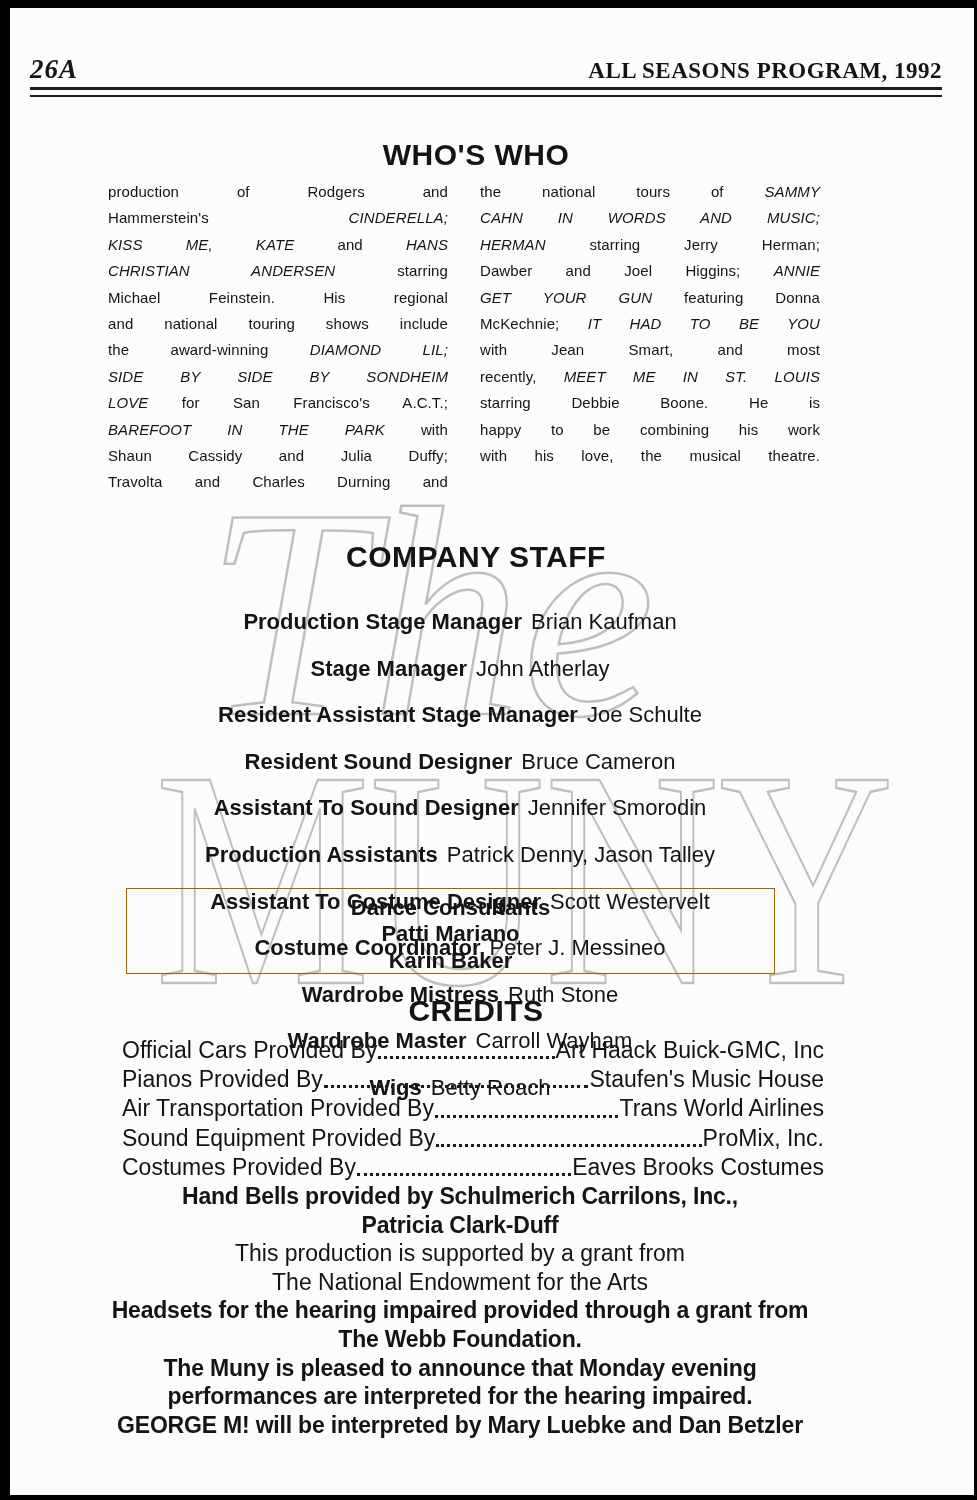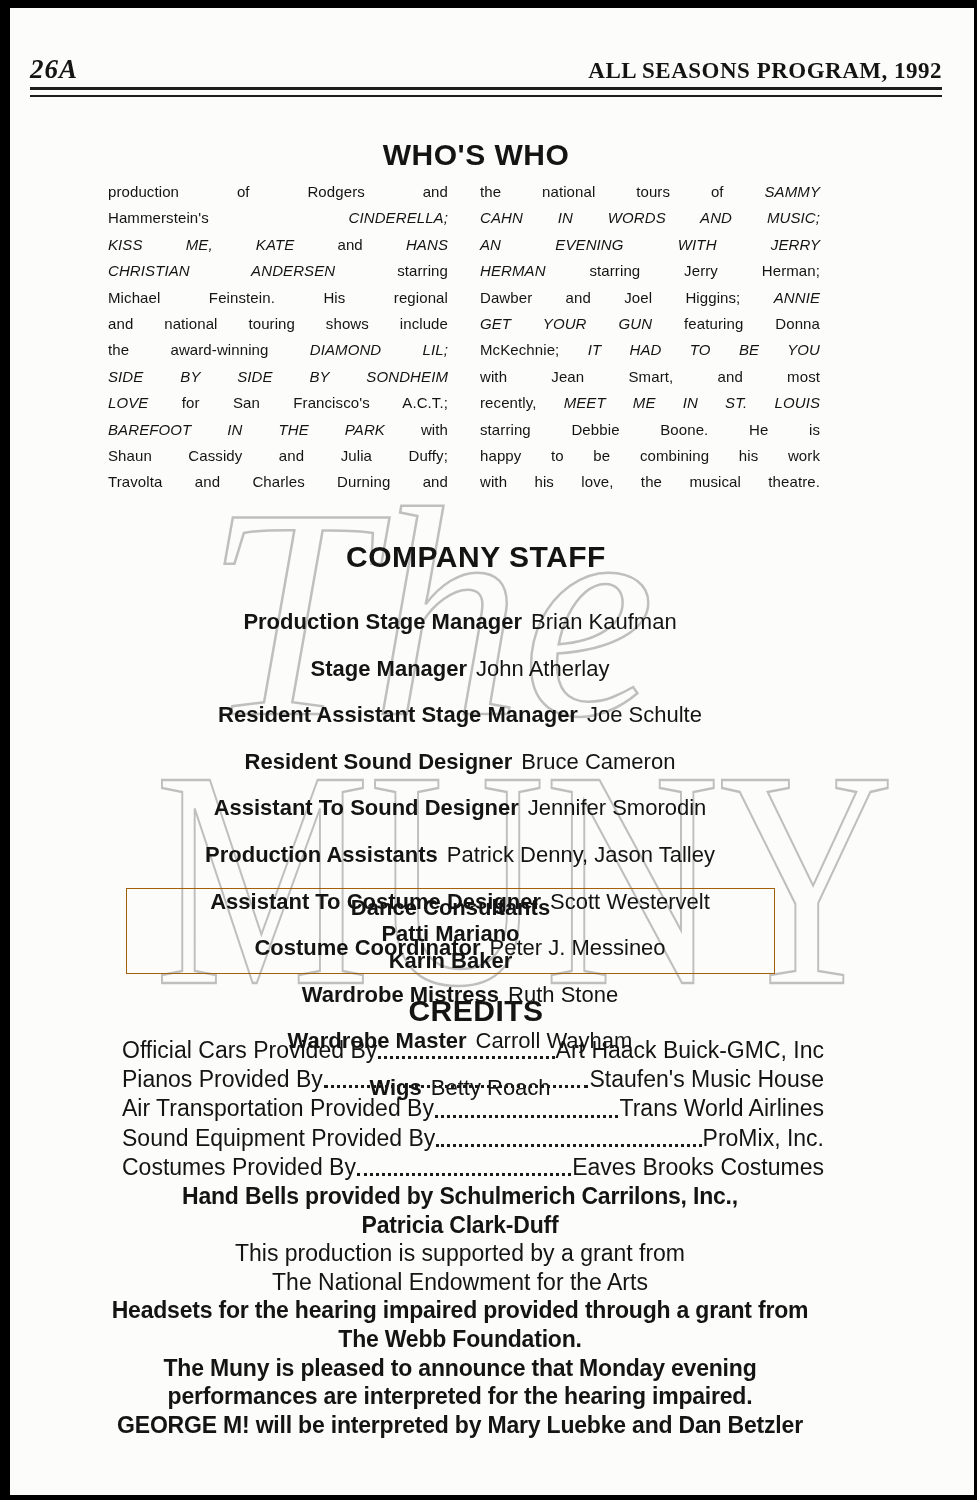--- a/index.html
+++ b/index.html
@@ -144,21 +144,20 @@
           <div class="tline"><span>the award-winning </span><i>DIAMOND LIL;</i></div>
           <div class="tline"><i>SIDE BY SIDE BY SONDHEIM</i></div>
           <div class="tline"><i>LOVE</i><span> for San Francisco's A.C.T.;</span></div>
           <div class="tline"><i>BAREFOOT IN THE PARK</i><span> with</span></div>
           <div class="tline"><span>Shaun Cassidy and Julia Duffy;</span></div>
           <div class="tline"><span>Travolta and Charles Durning and</span></div>
         </div>
         <div class="col">
           <div class="tline"><span>the national tours of </span><i>SAMMY</i></div>
           <div class="tline"><i>CAHN IN WORDS AND MUSIC;</i></div>
-          <div class="tline"><i>AN EVENING WITH JERRY</i></div>
           <div class="tline"><i>HERMAN</i><span> starring Jerry Herman;</span></div>
           <div class="tline"><span>Dawber and Joel Higgins; </span><i>ANNIE</i></div>
           <div class="tline"><i>GET YOUR GUN</i><span> featuring Donna</span></div>
           <div class="tline"><span>McKechnie; </span><i>IT HAD TO BE YOU</i></div>
           <div class="tline"><span>with Jean Smart, and most</span></div>
           <div class="tline"><span>recently, </span><i>MEET ME IN ST. LOUIS</i></div>
           <div class="tline"><span>starring Debbie Boone.  He is</span></div>
           <div class="tline"><span>happy to be combining his work</span></div>
           <div class="tline"><span>with his love, the musical theatre.</span></div>
         </div>

